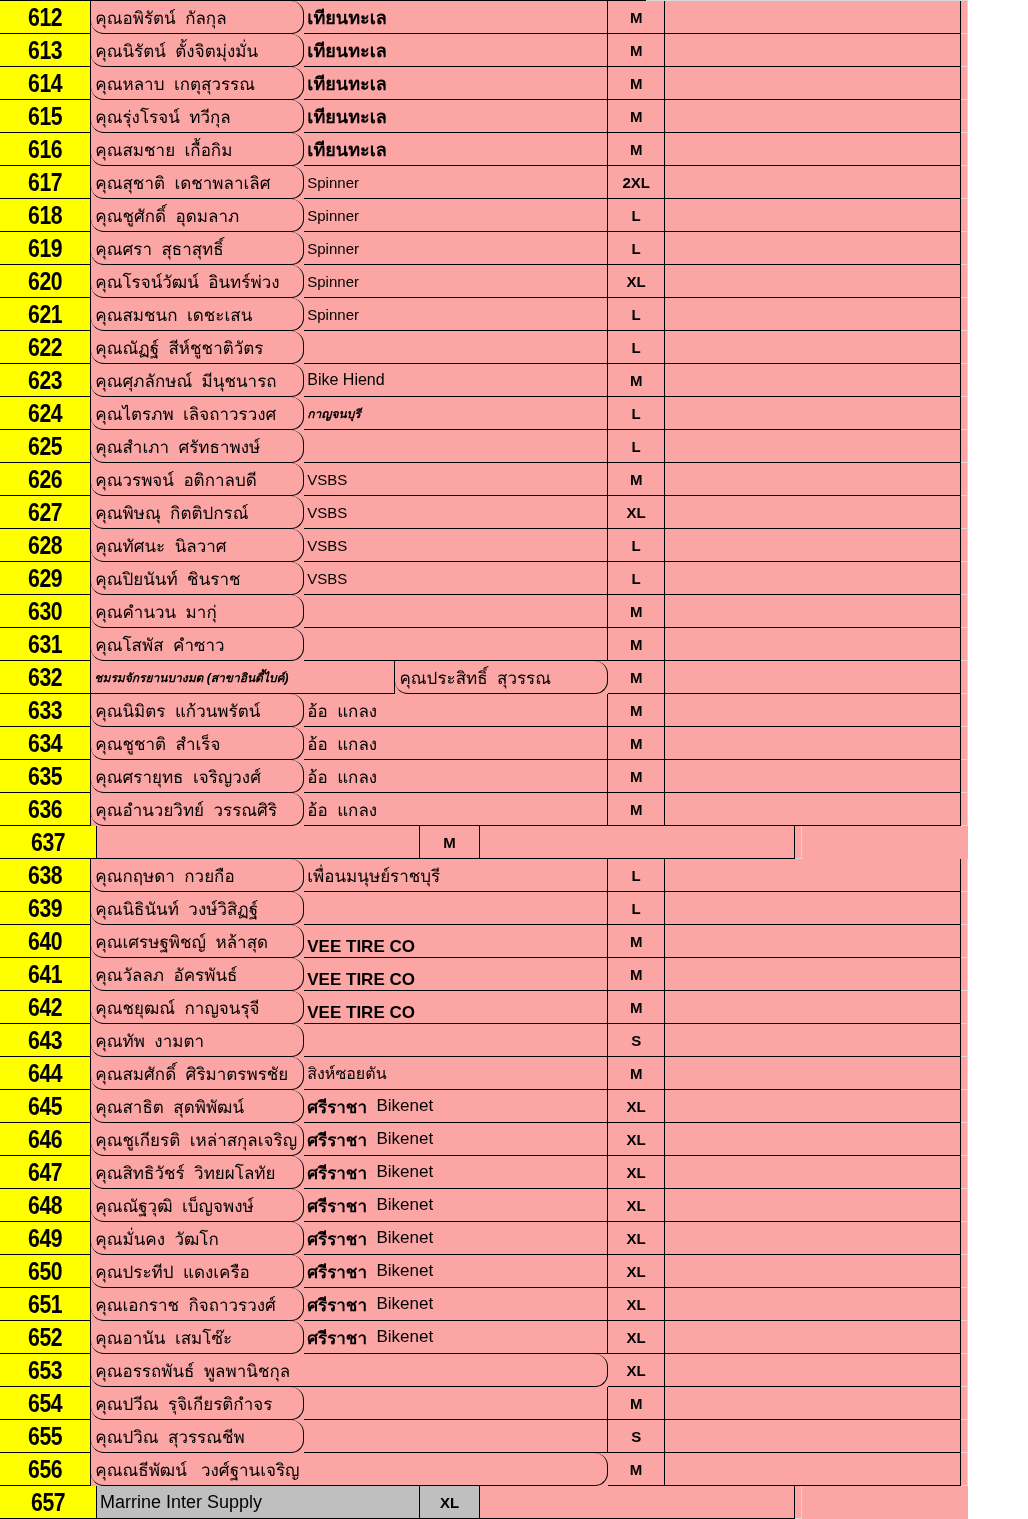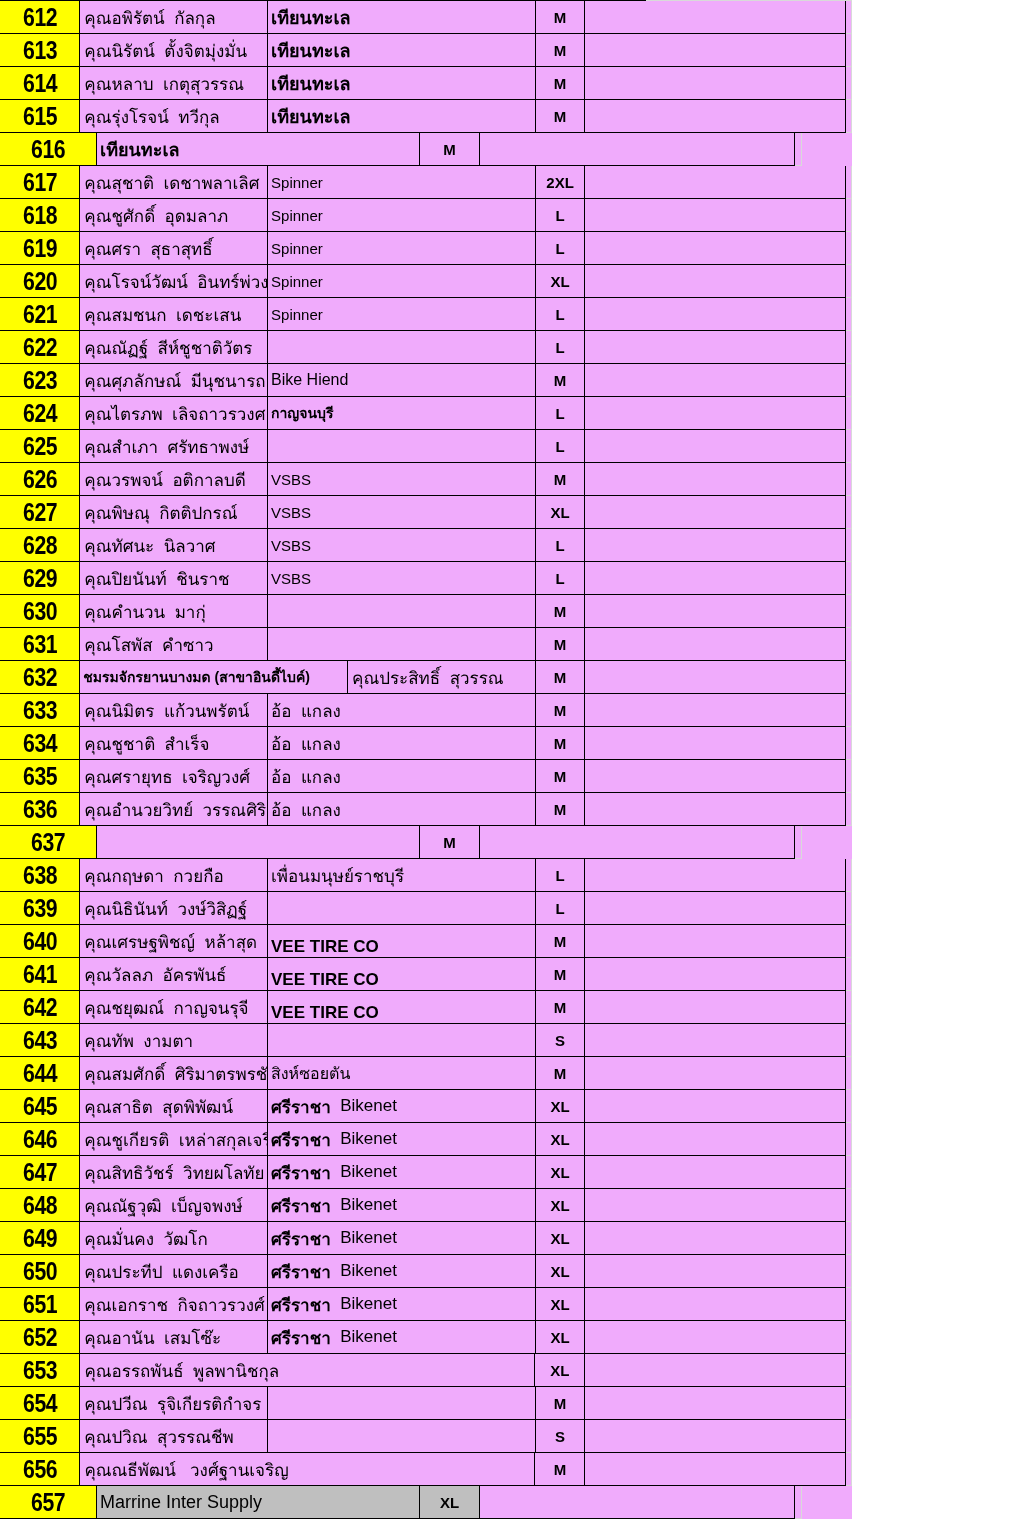--- a/index.html
+++ b/index.html
@@ -1,61 +1,61 @@
 <!DOCTYPE html>
 <html><head>
 <meta charset="utf-8">
 <style>
   html,body{margin:0;padding:0;background:#fff;}
   .sheet{
     position:relative;
-    width:852px;
-    background:#f0abfc;
+    width:968px;
+    background:#fca5a5;
     color:#000;
     font-family:"Liberation Sans",sans-serif;
     overflow:hidden;
   }
   .topline{display:flex;height:1px;}
   .tl-b{width:646px;background:#000;}
   .tl-g{flex:1;background:#d9d9d9;}
 
   .row{display:flex;height:33px;}
   .cell{
     box-sizing:border-box;
     height:33px;
     border-bottom:1px solid #000;
     border-right:1px solid #000;
     display:flex;
     align-items:center;
     overflow:hidden;
     white-space:pre;
   }
   .c-num{width:97px;background:#ffff00;justify-content:center;}
-  .c-name{width:226px;padding-left:4px;}
+  .c-name{width:226px;padding-left:4px;border-radius:13px;}
   .c-name.ovf{width:549px;}
   .c-team{width:323px;padding-left:3px;}
   .c-size{width:60px;justify-content:center;}
   .c-note{width:315px;}
   .c-stub{width:7px;border-right:1px solid #d9d9d9;border-bottom:1px solid #d9d9d9;}
 
   .hl .c-name,.hl .c-team,.hl .c-size{background:#bfbfbf;}
 
   .num{
     font-size:25px;font-weight:700;line-height:1;
     display:inline-block;transform:scaleX(.85);letter-spacing:-.5px;
   }
   .nm{font-size:17px;white-space:pre;}
   .sz{font-size:15px;font-weight:700;}
 
   .t-thai-bold{font-weight:700;font-size:18px;}
   .t-en-small{font-size:15px;}
   .t-en{font-size:16px;}
   .t-en-bold{font-weight:700;font-size:17px;margin-top:12px;}
   .t-en-large{font-size:18px;}
-  .t-thai-bold-italic{font-weight:700;font-size:14px;text-align:right;}
+  .t-thai-bold-italic{font-weight:700;font-style:italic;font-size:12px;text-align:right;}
   .t-thai{font-size:17px;}
   .t-thai-italic{font-size:16px;}
   .t-mix-b{font-weight:700;font-size:17px;}
   .t-mix-r{font-size:17px;}
 </style>
 </head>
 <body>
 
 <div class="sheet">
   <div class="topline">
@@ -90,20 +90,21 @@
       <div class="row">
         <div class="cell c-num"><span class="num">615</span></div>
         <div class="cell c-name"><span class="nm">คุณรุ่งโรจน์  ทวีกุล</span></div>
         <div class="cell c-team"><span class="t-thai-bold">เทียนทะเล</span></div>
         <div class="cell c-size"><span class="sz">M</span></div>
         <div class="cell c-note"></div>
         <div class="cell c-stub"></div>
       </div>
       <div class="row">
         <div class="cell c-num"><span class="num">616</span></div>
+        <div class="cell c-name"><span class="nm">คุณสมชาย  เกื้อกิม</span></div>
         <div class="cell c-team"><span class="t-thai-bold">เทียนทะเล</span></div>
         <div class="cell c-size"><span class="sz">M</span></div>
         <div class="cell c-note"></div>
         <div class="cell c-stub"></div>
       </div>
       <div class="row">
         <div class="cell c-num"><span class="num">617</span></div>
         <div class="cell c-name"><span class="nm">คุณสุชาติ  เดชาพลาเลิศ</span></div>
         <div class="cell c-team"><span class="t-en-small">Spinner</span></div>
         <div class="cell c-size"><span class="sz">2XL</span></div>

